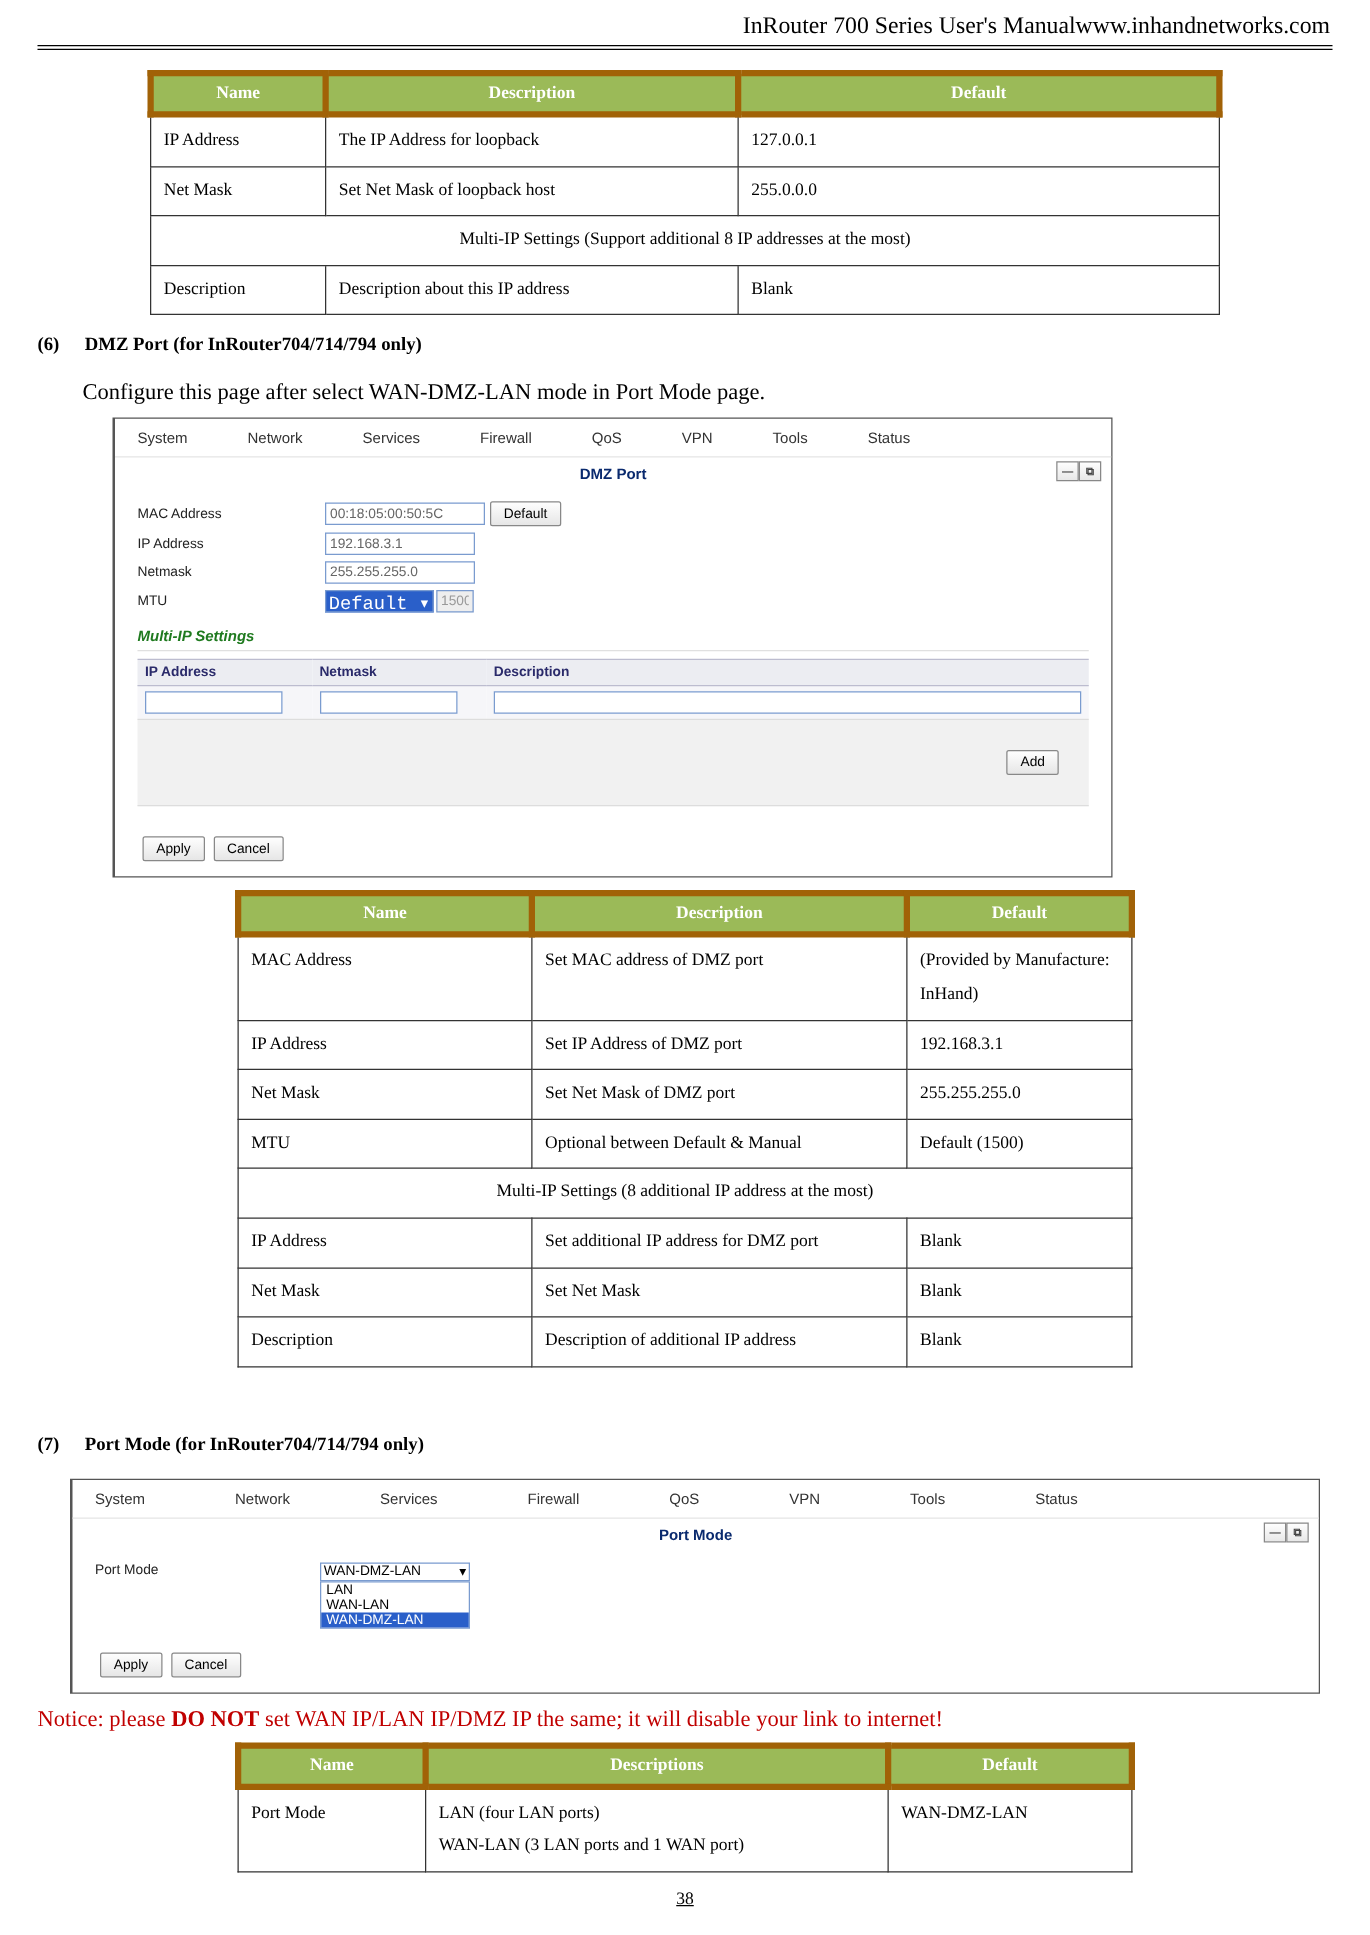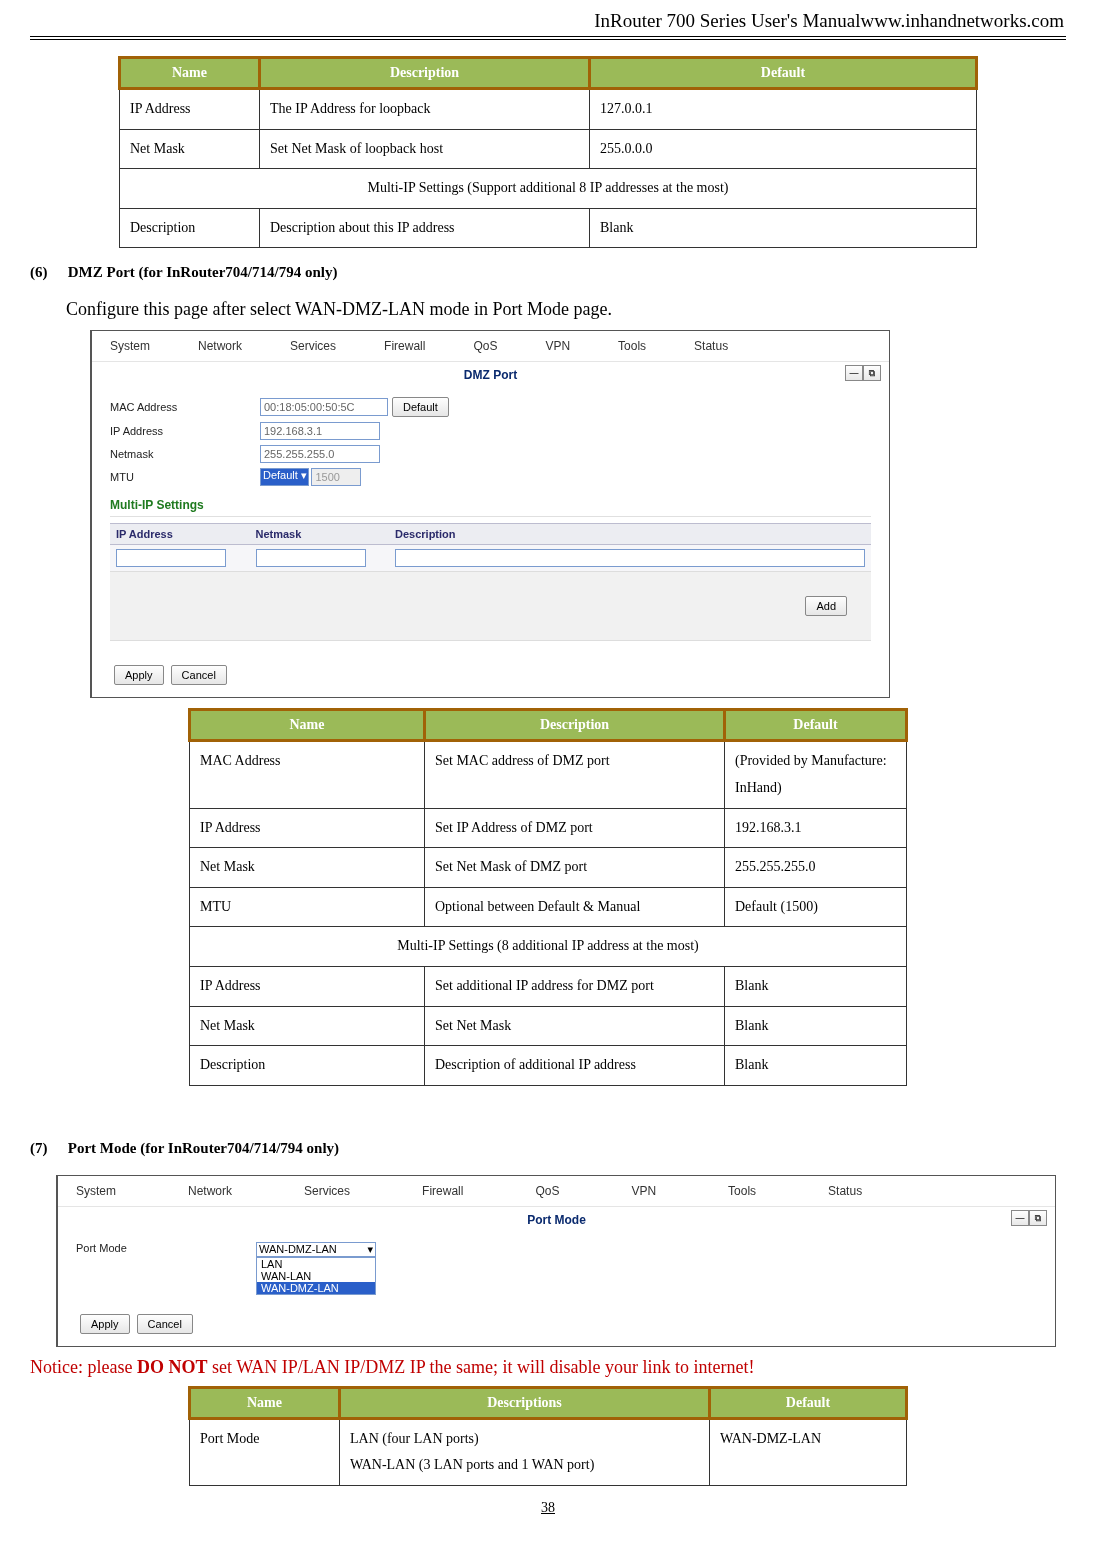--- a/index.html
+++ b/index.html
@@ -20,21 +20,21 @@
     margin-bottom: 16px;
   }
   .ptable {
     border-collapse: collapse;
     margin: 0 auto 14px auto;
   }
   .ptable th {
     background: #9bba58;
     color: #fff;
     font-weight: bold;
-    border: 3px solid #a16207;
+    border: 5px solid #a16207;
     padding: 6px 10px;
     font-family: "Times New Roman", serif;
   }
   .ptable td {
     border: 1px solid #333;
     padding: 6px 10px;
     font-family: "Times New Roman", serif;
     vertical-align: top;
     line-height: 1.9;
   }
@@ -117,31 +117,32 @@
     font-family: Arial, sans-serif;
     font-size: 11px;
     border: 1px solid #888;
     background: linear-gradient(#fefefe,#e6e6e6);
     padding: 1px 10px;
     height: 20px;
     border-radius: 2px;
     margin-left: 4px;
   }
   .sel {
-    font-family: Liberation Sans, sans-serif;
-    font-size: 11px;
+    font-family: Liberation Mono, monospace;
+    font-size: 15px;
     border: 1px solid #7a9bcf;
     background: #2a5fc9;
     color: #fff;
     height: 18px;
     padding: 0 2px;
   }
   .multiip-title {
     color: #1f7a1f;
     font-weight: bold;
+    font-style: italic;
     margin: 12px 0 6px 0;
     font-size: 12px;
     border-bottom: 1px solid #e0e0e0;
     padding-bottom: 4px;
   }
   .iptable {
     width: 100%;
     border-collapse: collapse;
     font-size: 11px;
   }
@@ -256,21 +257,21 @@
       <span class="form-label">IP Address</span>
       <input class="txt-input" style="width: 120px;" value="192.168.3.1">
     </div>
     <div class="form-row">
       <span class="form-label">Netmask</span>
       <input class="txt-input" style="width: 120px;" value="255.255.255.0">
     </div>
     <div class="form-row">
       <span class="form-label">MTU</span>
       <span class="sel"><span>Default</span> ▾</span>
-      <input class="txt-input" style="width: 50px; margin-left: 2px; background: rgb(238, 238, 238); color: rgb(153, 153, 153);" disabled="" value="1500">
+      <input class="txt-input" style="width: 30px; margin-left: 2px; background: rgb(238, 238, 238); color: rgb(153, 153, 153);" disabled="" value="1500">
     </div>
     <div class="multiip-title">Multi-IP Settings</div>
     <table class="iptable">
       <tbody>
           <tr>
         <th style="width:140px">IP Address</th>
         <th style="width:140px">Netmask</th>
         <th>Description</th>
       </tr>
       <tr>

